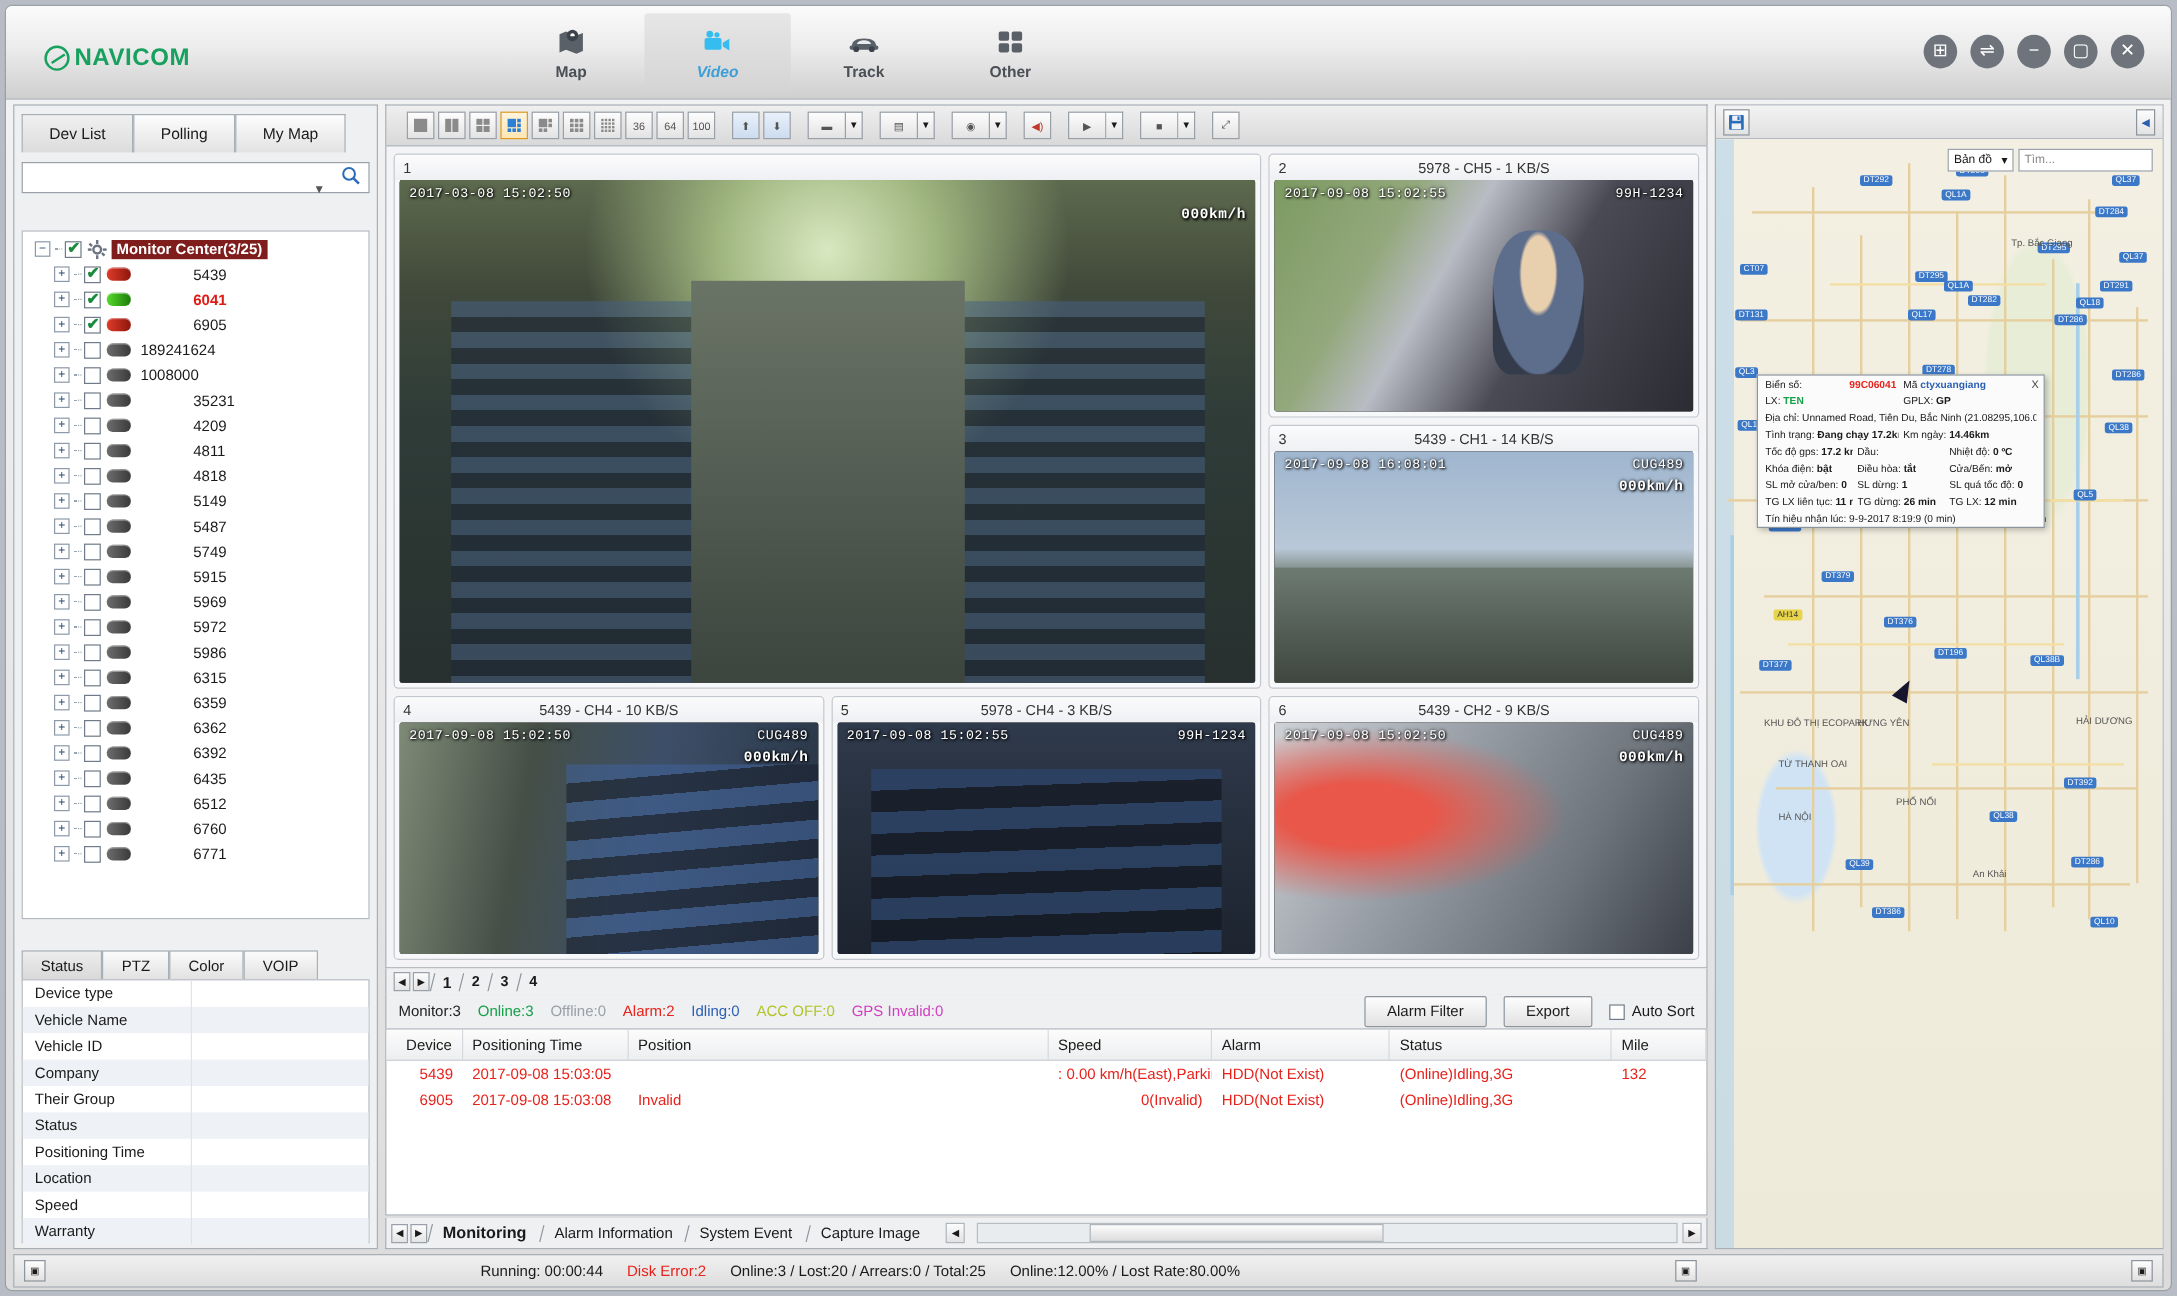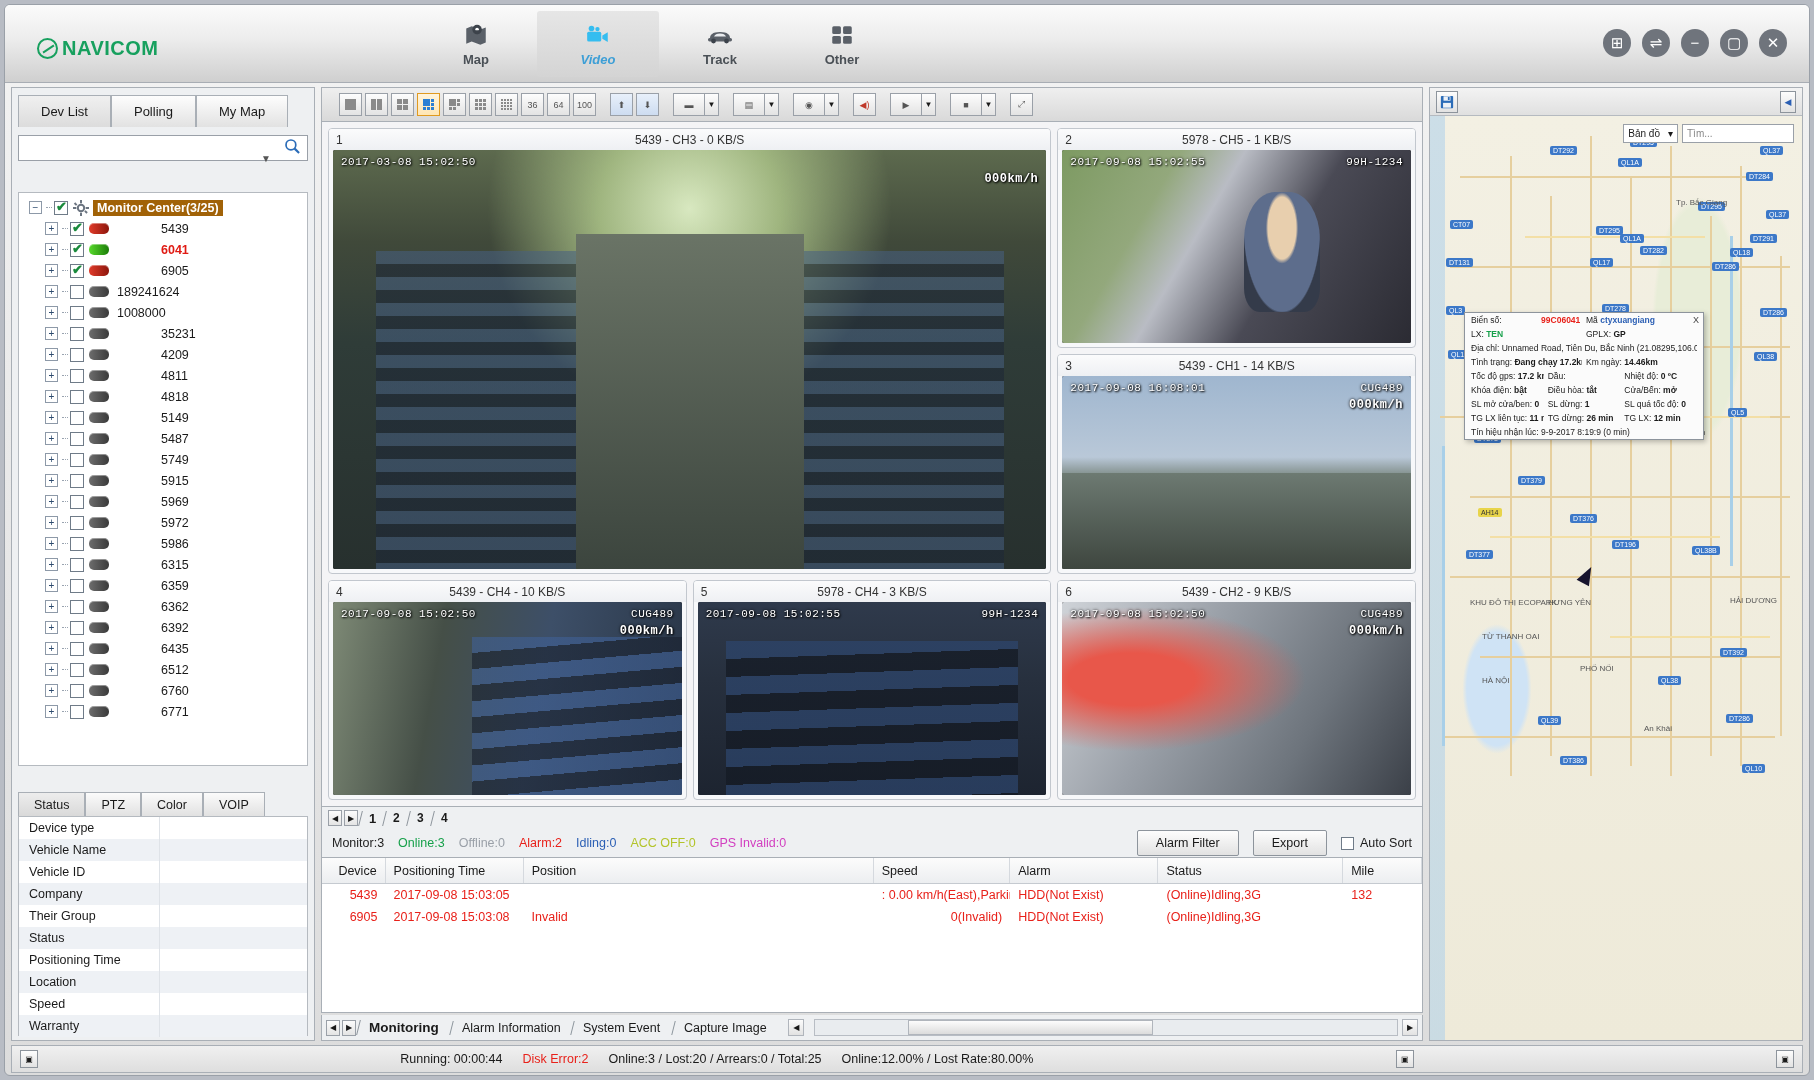--- a/index.html
+++ b/index.html
@@ -91,21 +91,21 @@
   }
   .gear { width:16px; height:16px; margin-right:4px; flex:0 0 auto; }
   .carico {
     width:20px; height:11px; border-radius:5px; margin-right:8px; flex:0 0 auto;
     background:linear-gradient(90deg,#6d6d6d,#3a3a3a);
     box-shadow:inset 0 1px 0 rgba(255,255,255,.4);
   }
   .carico.red { background:linear-gradient(90deg,#e03b2a,#8d160c); }
   .carico.green { background:linear-gradient(90deg,#57d92c,#1c7d08); }
   .tlabel { flex:1; }
-  .tlabel.rootsel { background:#a16207; color:#fff; padding:1px 4px; font-weight:700; flex:0 0 auto; }
+  .tlabel.rootsel { background:#7f1d1d; color:#fff; padding:1px 4px; font-weight:700; flex:0 0 auto; }
   .tlabel.num { text-align:left; padding-left:44px; }
   .tlabel.num.wide { padding-left:0px; }
   .tlabel.alarm { color:#e01b14; font-weight:700; }
 
   .lbottomtabs { position:absolute; left:6px; right:6px; bottom:222px; display:flex; }
   .lbt {
     height:26px; padding:0 15px; display:flex; align-items:center; font-size:12.5px;
     background:linear-gradient(#fbfbfb,#e0e0e0); border:1px solid #a9afb6; cursor:pointer;
   }
   .lbt.active { background:linear-gradient(#ededed,#d8d8d8); }
@@ -739,21 +739,20 @@
           <div class="tdrop">▼</div>
         </div>
         <div class="tsep"></div>
         <div class="tbtn">⤢</div>
       </div>
 
       <div class="vwall" id="vwall" style="grid-template-columns: 1fr 1fr 1fr; grid-template-rows: 1fr 1fr 1fr;">
           <div class="vcell big" style="grid-area: 1 / 1 / span 2 / span 2;">
             <div class="vhead">
               <span class="idx">1</span>
-              <span class="ttl">5439 - CH3 - 0 KB/S</span>
             </div>
             <div class="vbody">
               <div class="scene sc-bus1"></div>
               <div class="osd tl">2017-03-08 15:02:50</div>
               <div class="osd spd">000km/h</div>
             </div>
           </div>
           <div class="vcell" style="grid-area: 1 / 3;">
             <div class="vhead">
               <span class="idx">2</span>

